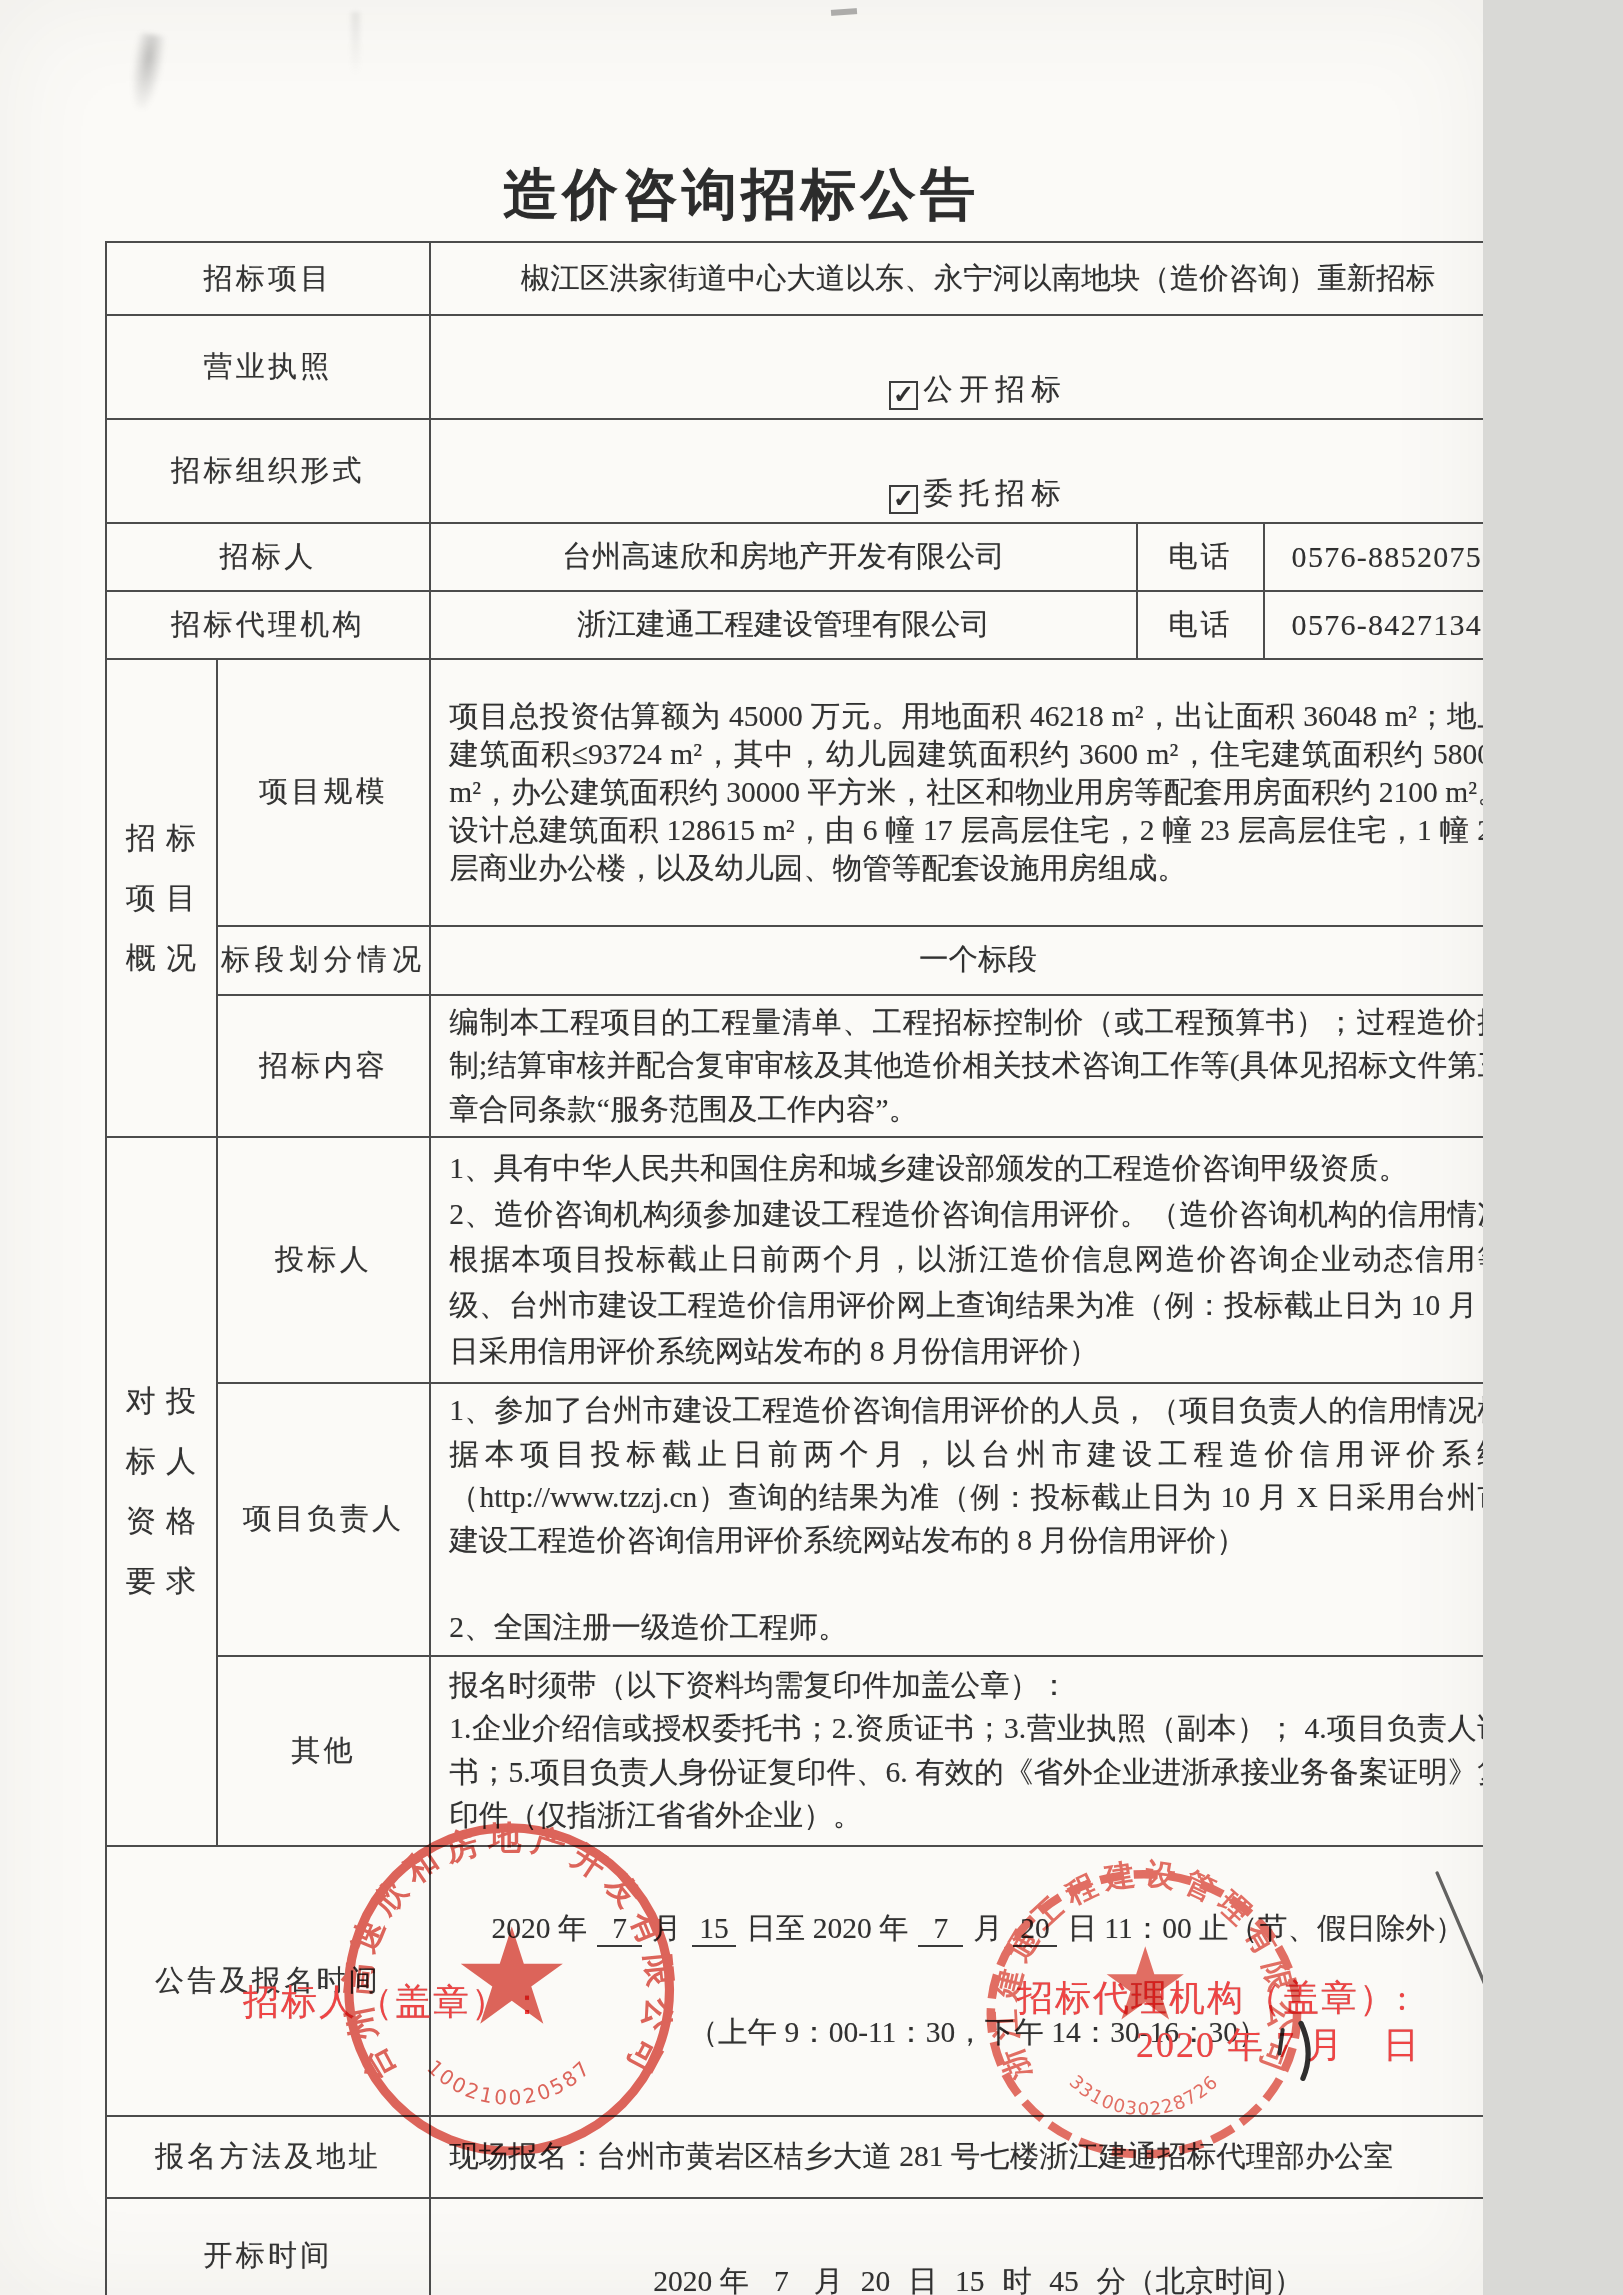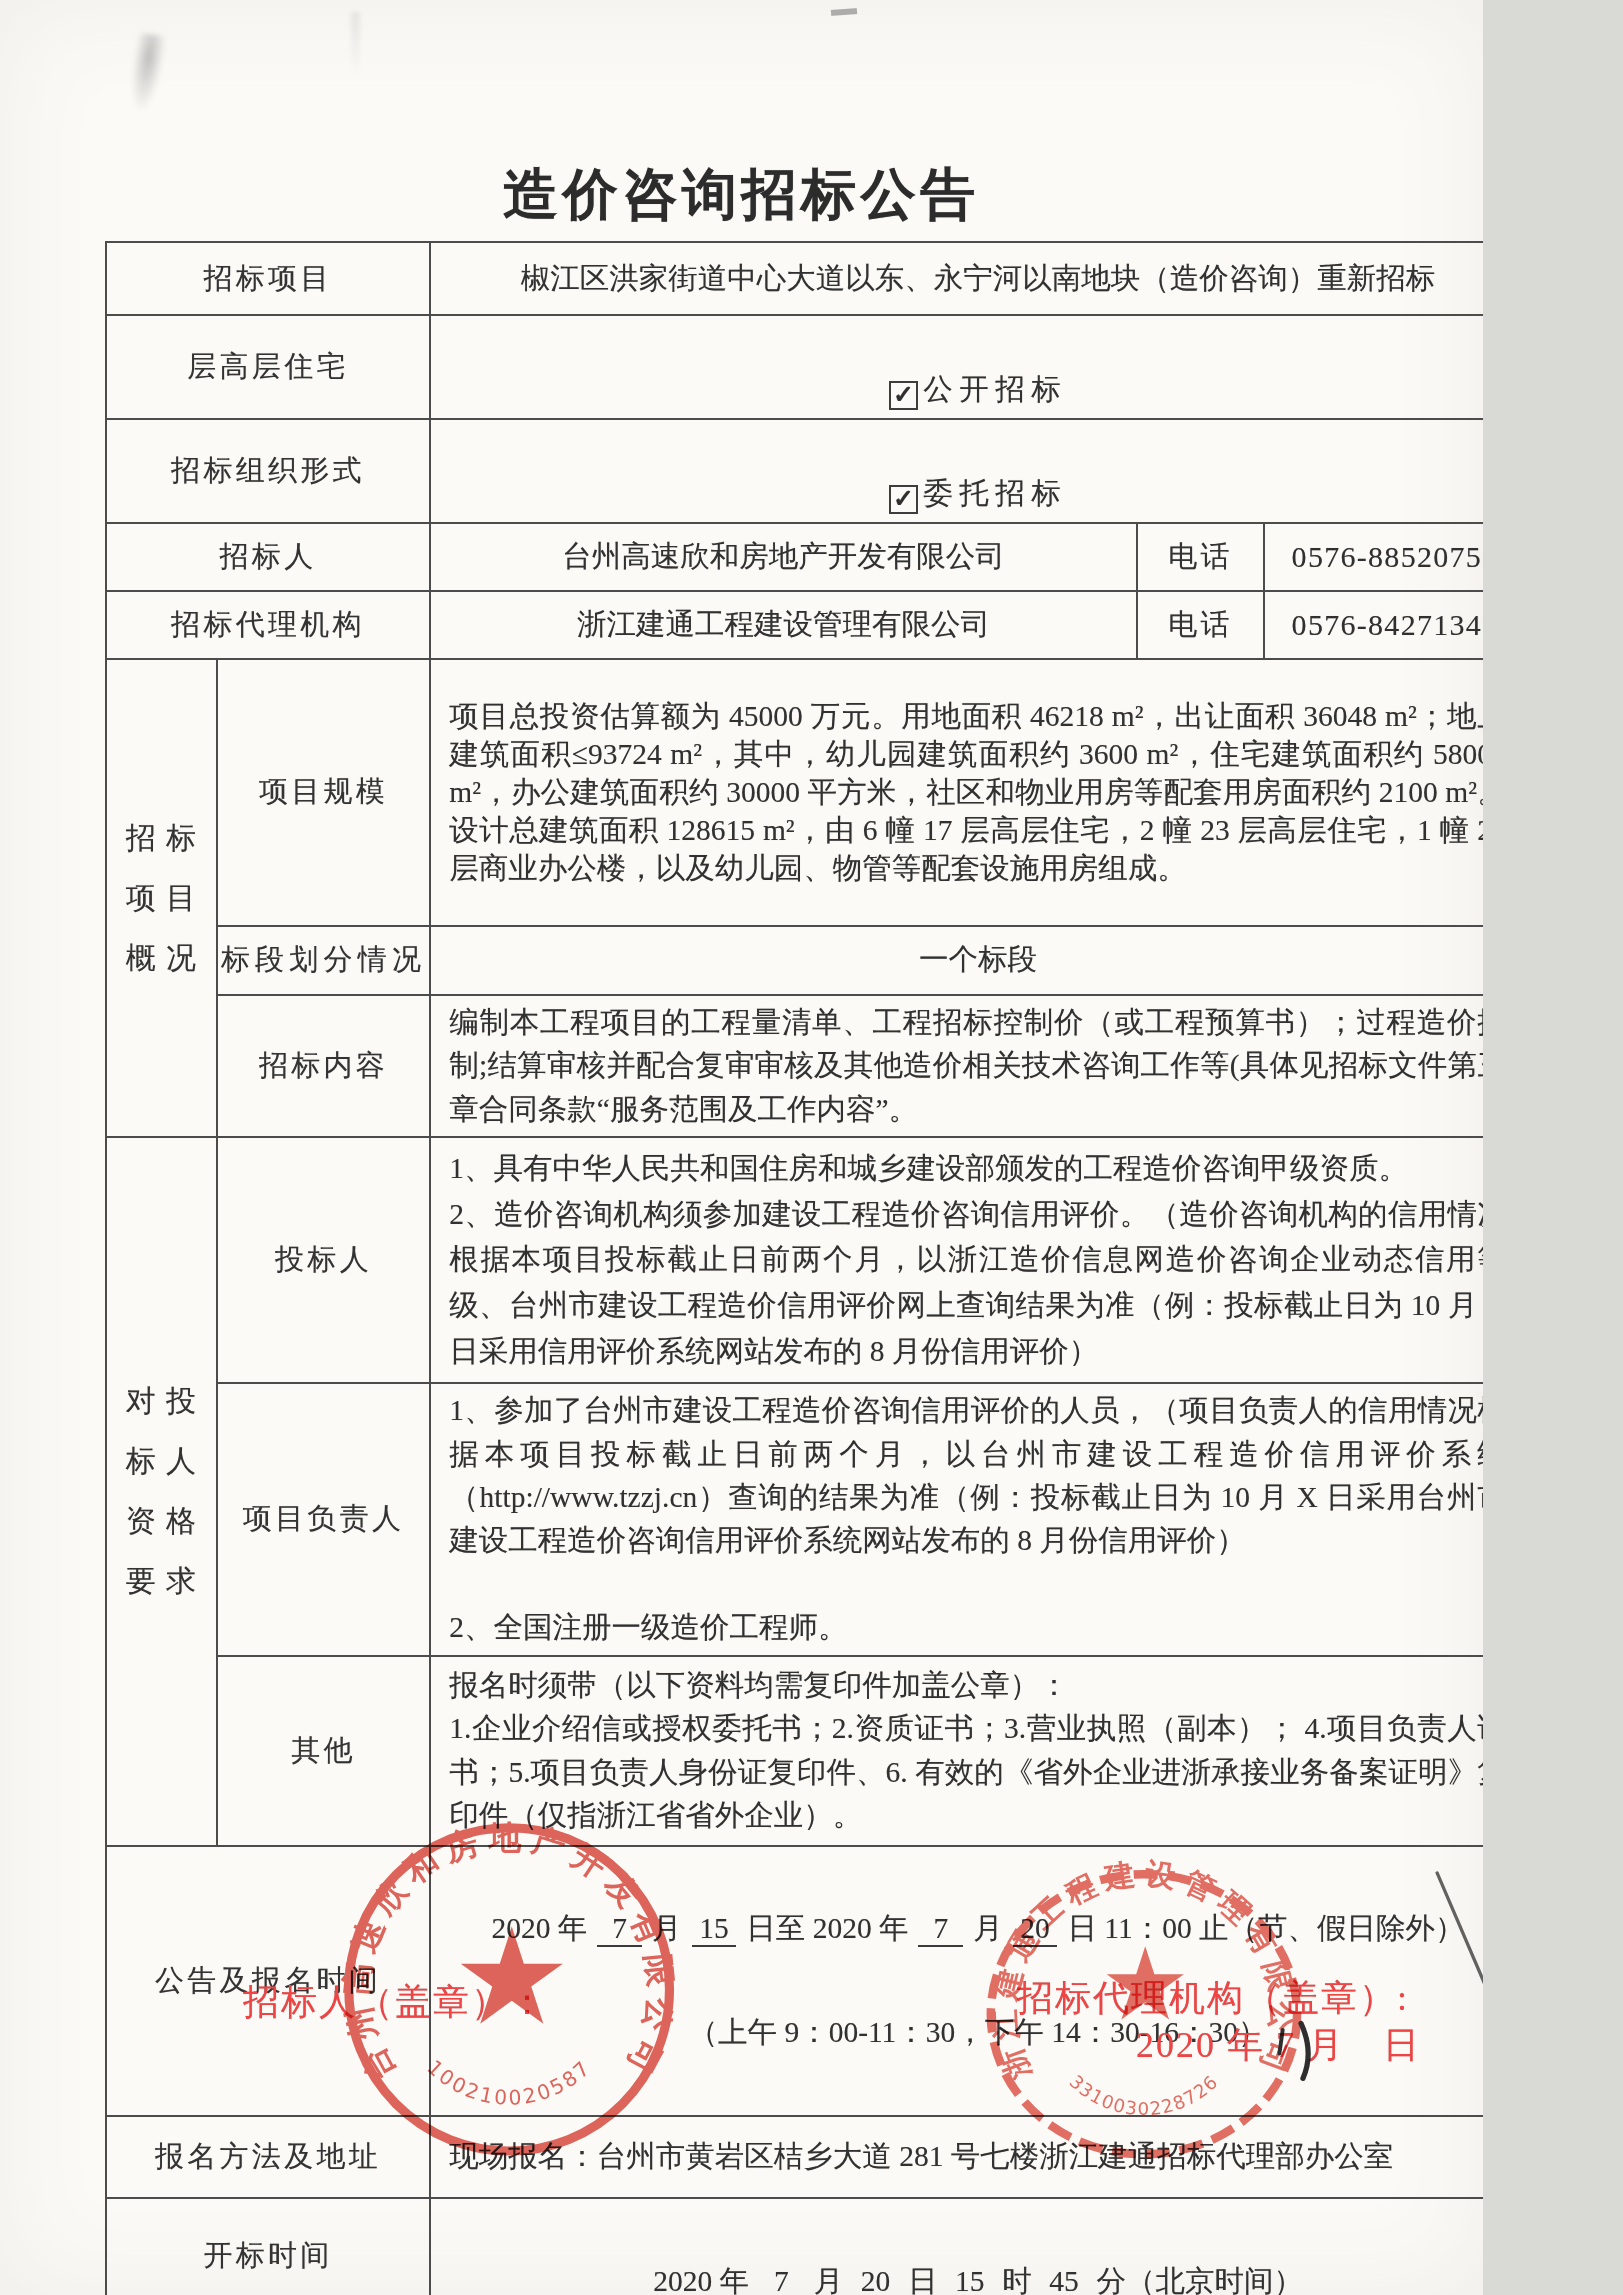--- a/index.html
+++ b/index.html
@@ -71,21 +71,21 @@
         <col style="width:707px">
         <col style="width:127px">
         <col style="width:262px">
     </colgroup>
     <tbody>
     <tr style="height:73px">
       <td colspan="2" class="lab">招标项目</td>
       <td colspan="3" class="content center mid">椒江区洪家街道中心大道以东、永宁河以南地块（造价咨询）重新招标</td>
     </tr>
     <tr style="height:69px">
-      <td colspan="2" class="lab">层高层住宅</td>
+      <td colspan="2" class="lab">营业执照</td>
       <td colspan="3" class="content center">
         <span class="cb"><span>✓</span></span><span class="chk-val">公开招标</span>
       </td>
     </tr>
     <tr style="height:67px">
       <td colspan="2" class="lab">招标组织形式</td>
       <td colspan="3" class="content center">
         <span class="cb"><span>✓</span></span><span class="chk-val">委托招标</span>
       </td>
     </tr>

